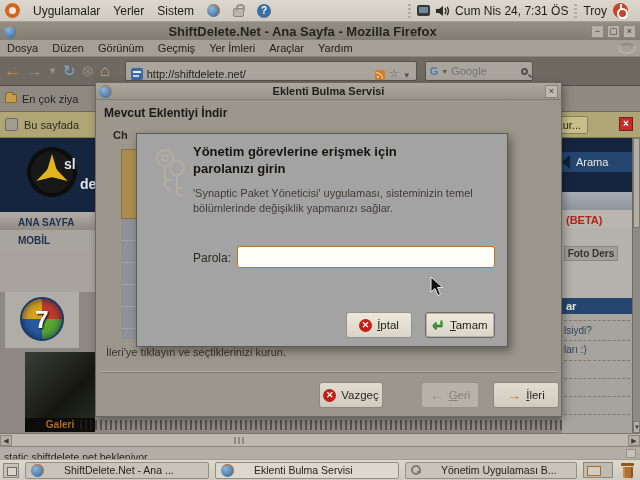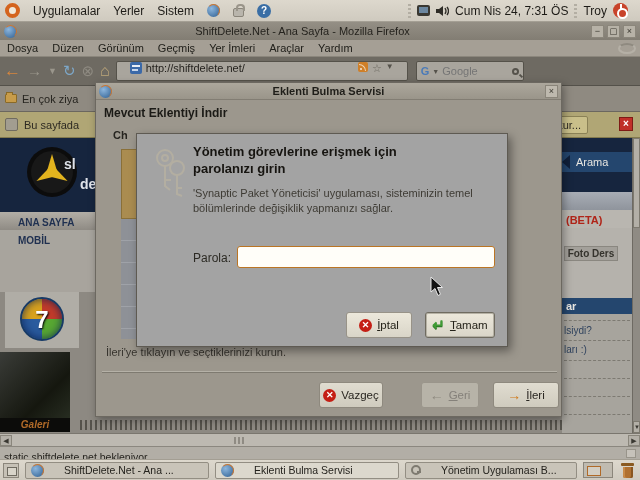--- a/index.html
+++ b/index.html
@@ -28,33 +28,33 @@
   .mon-mini::before { content:""; position:absolute; left:2px; top:2px; width:9px; height:6px; background:#6c87a0; }
   .clock-text, .user-text { font-size:12px; color:#1d1b17; white-space:nowrap; }
   .power-mini { width:15px; height:15px; border-radius:50%; background:#c8432a; position:relative; }
   .power-mini::before { content:""; position:absolute; left:4px; top:5px; width:7px; height:7px;
     border:2px solid #fff; border-radius:50%; }
   .power-mini::after { content:""; position:absolute; left:6.5px; top:1px; width:2px; height:6px; background:#fff; }
 
   
   .ff-title { left:0; top:22px; width:640px; height:18px; background:linear-gradient(#948f85,#827d73);
     display:flex; align-items:center; padding:0 4px; }
-  .ff-title-text { flex:1; text-align:center; font-size:11px; font-weight:normal; color:#25231e; }
+  .ff-title-text { flex:1; text-align:center; font-size:13px; font-weight:bold; color:#25231e; }
   .winbtn { width:13px; height:13px; background:#b7b2a7; border:1px solid #8b867b; font-size:9px;
     line-height:11px; text-align:center; color:#3a372f; margin-left:3px; }
   .menubar { left:0; top:40px; width:640px; height:17px; background:#a59f95; display:flex;
     align-items:center; border-bottom:1px solid #8b867c; }
   .menubar span { font-size:11px; color:#21201b; padding:0 7px; }
   .throbber { margin-left:auto; margin-right:4px; width:11px; height:11px; border-radius:50%;
     border:2px solid #b5b0a6; border-top-color:#8f8a80; }
   .navbar { left:0; top:57px; width:640px; height:29px; background:#6e6a62; border-bottom:1px solid #54514a;
     display:flex; align-items:center; gap:6px; padding:0 4px; }
   .nav-ico { font-size:15px; line-height:20px; }
   .urlbar { width:292px; height:20px; background:#a9a59d; border:1px solid #55524a; border-radius:2px;
-    display:flex; align-items:flex-start; gap:4px; padding:0 13px; }
+    display:flex; align-items:flex-end; gap:4px; padding:0 5px;margin-left:9px; }
   .favicon { width:12px; height:12px; background:#3b69a8; border-radius:2px; position:relative; flex:none; }
   .favicon::before { content:""; position:absolute; left:2px; top:3px; width:8px; height:2px; background:#e8eef6; }
   .favicon::after { content:""; position:absolute; left:2px; top:7px; width:6px; height:2px; background:#c8d6ea; }
   .url-input { flex:1; border:none; background:transparent; font-size:11px; color:#211f1b;
     font-family:"Liberation Sans",sans-serif; outline:none; }
   .rss-ico { width:10px; height:10px; background:#cf7f28; border-radius:2px; position:relative; flex:none; }
   .rss-ico::before { content:""; position:absolute; left:2px; bottom:2px; width:2px; height:2px;
     border-radius:50%; background:#f4e8d8; }
   .rss-ico::after { content:""; position:absolute; left:1px; bottom:1px; width:6px; height:6px;
     border:1.5px solid #f4e8d8; border-left:none; border-bottom:none; border-radius:0 8px 0 0; opacity:.8; }
@@ -90,22 +90,22 @@
     background:linear-gradient(#b2aea6,#8f8b84); }
   .nav-strip1 span { font-size:10px; font-weight:bold; color:#1f3050; margin-left:18px; line-height:18px; display:inline-block;}
   .nav-strip2 { position:absolute; left:0; top:92px; width:95px; height:20px; background:#a8a59e; }
   .nav-strip2 span { font-size:10px; font-weight:bold; color:#1f3050; margin-left:18px; line-height:20px; display:inline-block;}
   .nav-strip3 { position:absolute; left:0; top:112px; width:95px; height:42px; background:#a8a49d; }
   .win7-tile { position:absolute; left:5px; top:154px; width:74px; height:56px; background:#b0ada6; }
   .win7-orb { position:absolute; left:15px; top:5px; width:44px; height:44px; border-radius:50%;
     background:conic-gradient(#c23b2a 0 25%, #58a832 25% 50%, #2a5b9e 50% 75%, #d8a21e 75% 100%);
     border:2px solid #173a66; box-shadow:inset 0 0 8px rgba(10,30,80,.8); color:#fff; font-weight:bold;
     font-size:24px; text-align:center; line-height:42px; text-shadow:1px 1px 2px #000; }
-  .galeri-img { position:absolute; left:0; top:214px; width:70px; height:80px;
-    background:linear-gradient(135deg,#3a3c38,#15170f 60%,#2c3326);font-style:italic; }
+  .galeri-img { position:absolute; left:25px; top:214px; width:70px; height:80px;
+    background:linear-gradient(135deg,#3a3c38,#15170f 60%,#2c3326); }
   .galeri-cap { position:absolute; left:0; bottom:0; width:70px; height:14px; background:#0c0c0a;
     color:#b06a28; font-size:10px; font-weight:bold; text-align:center; line-height:14px; }
   .navy-right { position:absolute; left:562px; top:0; width:78px; height:54px; background:#16253e; }
   .arama-btn { position:absolute; left:562px; top:14px; width:70px; height:20px; background:#24466e;
     display:flex; align-items:center; }
   .arama-notch { width:0; height:0; border-top:7px solid transparent; border-bottom:7px solid transparent;
     border-right:8px solid #10203a; margin-right:6px; }
   .arama-btn span { color:#e8e6e1; font-size:11px; }
   .band1 { position:absolute; left:562px; top:54px; width:70px; height:18px;
     background:linear-gradient(#a8adb5,#8f949c); }

